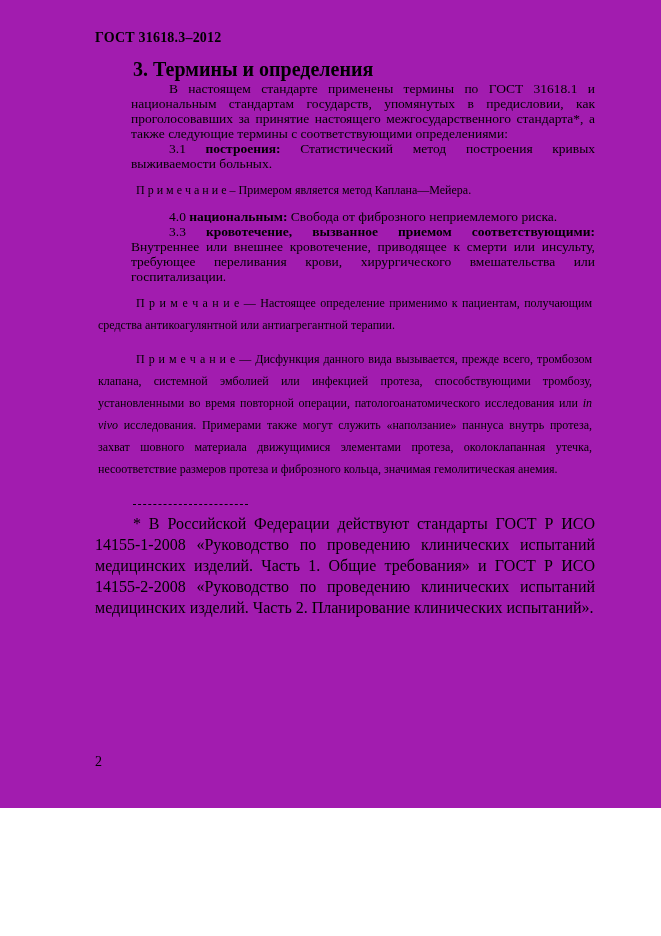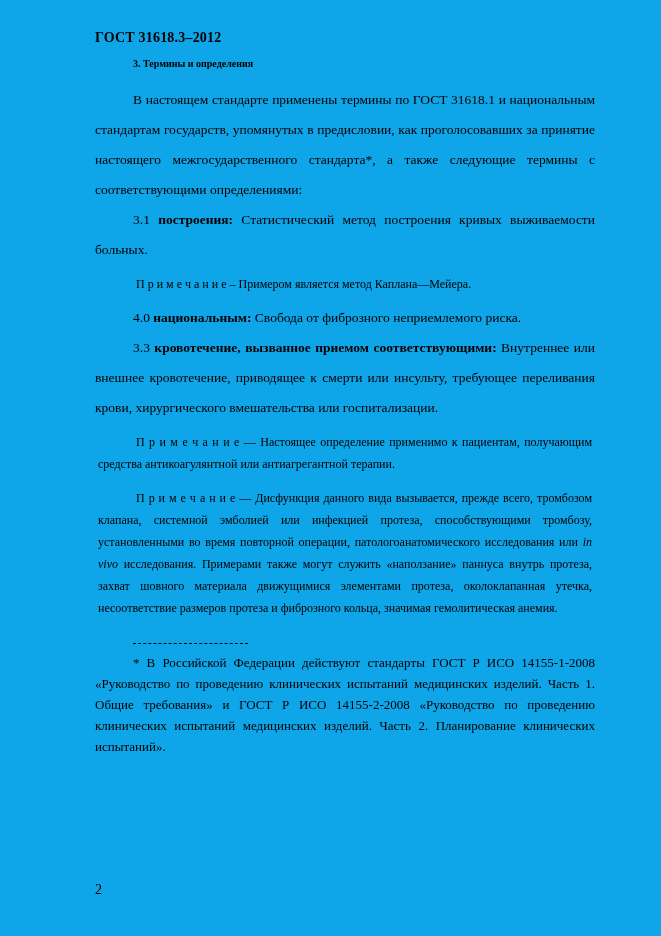--- a/index.html
+++ b/index.html
@@ -1,44 +1,44 @@
 <!DOCTYPE html>
 <html><head>
 <meta charset="utf-8">
 <style>
   * { margin: 0; padding: 0; box-sizing: border-box; }
   html, body { background: #ffffff; }
   .page {
     position: relative;
     width: 661px;
-    height: 936px;
+    height: 808px;
     margin: 0 auto;
-    background: #0ea5e9;
+    background: #a21caf;
     color: #000000;
     font-family: "Liberation Serif", "DejaVu Serif", serif;
     padding: 30px 66px 12px 95px;
     overflow: hidden;
   }
   .doc-header {
     font-size: 14px;
     font-weight: bold;
     margin-bottom: 12px;
     letter-spacing: 0.2px;
   }
   .section-heading {
-    font-size: 10px;
+    font-size: 20px;
     font-weight: bold;
     padding-left: 38px;
-    margin-bottom: 16px;
   }
   p.body {
     font-size: 13.5px;
-    line-height: 30px;
+    line-height: 15px;
     text-align: justify;
     text-indent: 38px;
+    margin-left: 36px;
   }
   p.note {
     font-size: 12px;
     line-height: 22px;
     text-align: justify;
     text-indent: 38px;
     margin: 6px 3px;
   }
   p.gap-top { margin-top: 8px; }
   p.gap-top-lg { margin-top: 12px; }
@@ -48,21 +48,21 @@
     margin-top: 24px;
   }
   .footnote-rule {
     width: 115px;
     margin-left: 38px;
     border-bottom: 1px dashed #000;
     height: 1px;
     margin-bottom: 8px;
   }
   p.footnote-text {
-    font-size: 13px;
+    font-size: 16px;
     line-height: 21px;
     text-align: justify;
     text-indent: 38px;
   }
   .page-number {
     position: absolute;
     left: 95px;
     bottom: 38px;
     font-size: 14px;
   }

